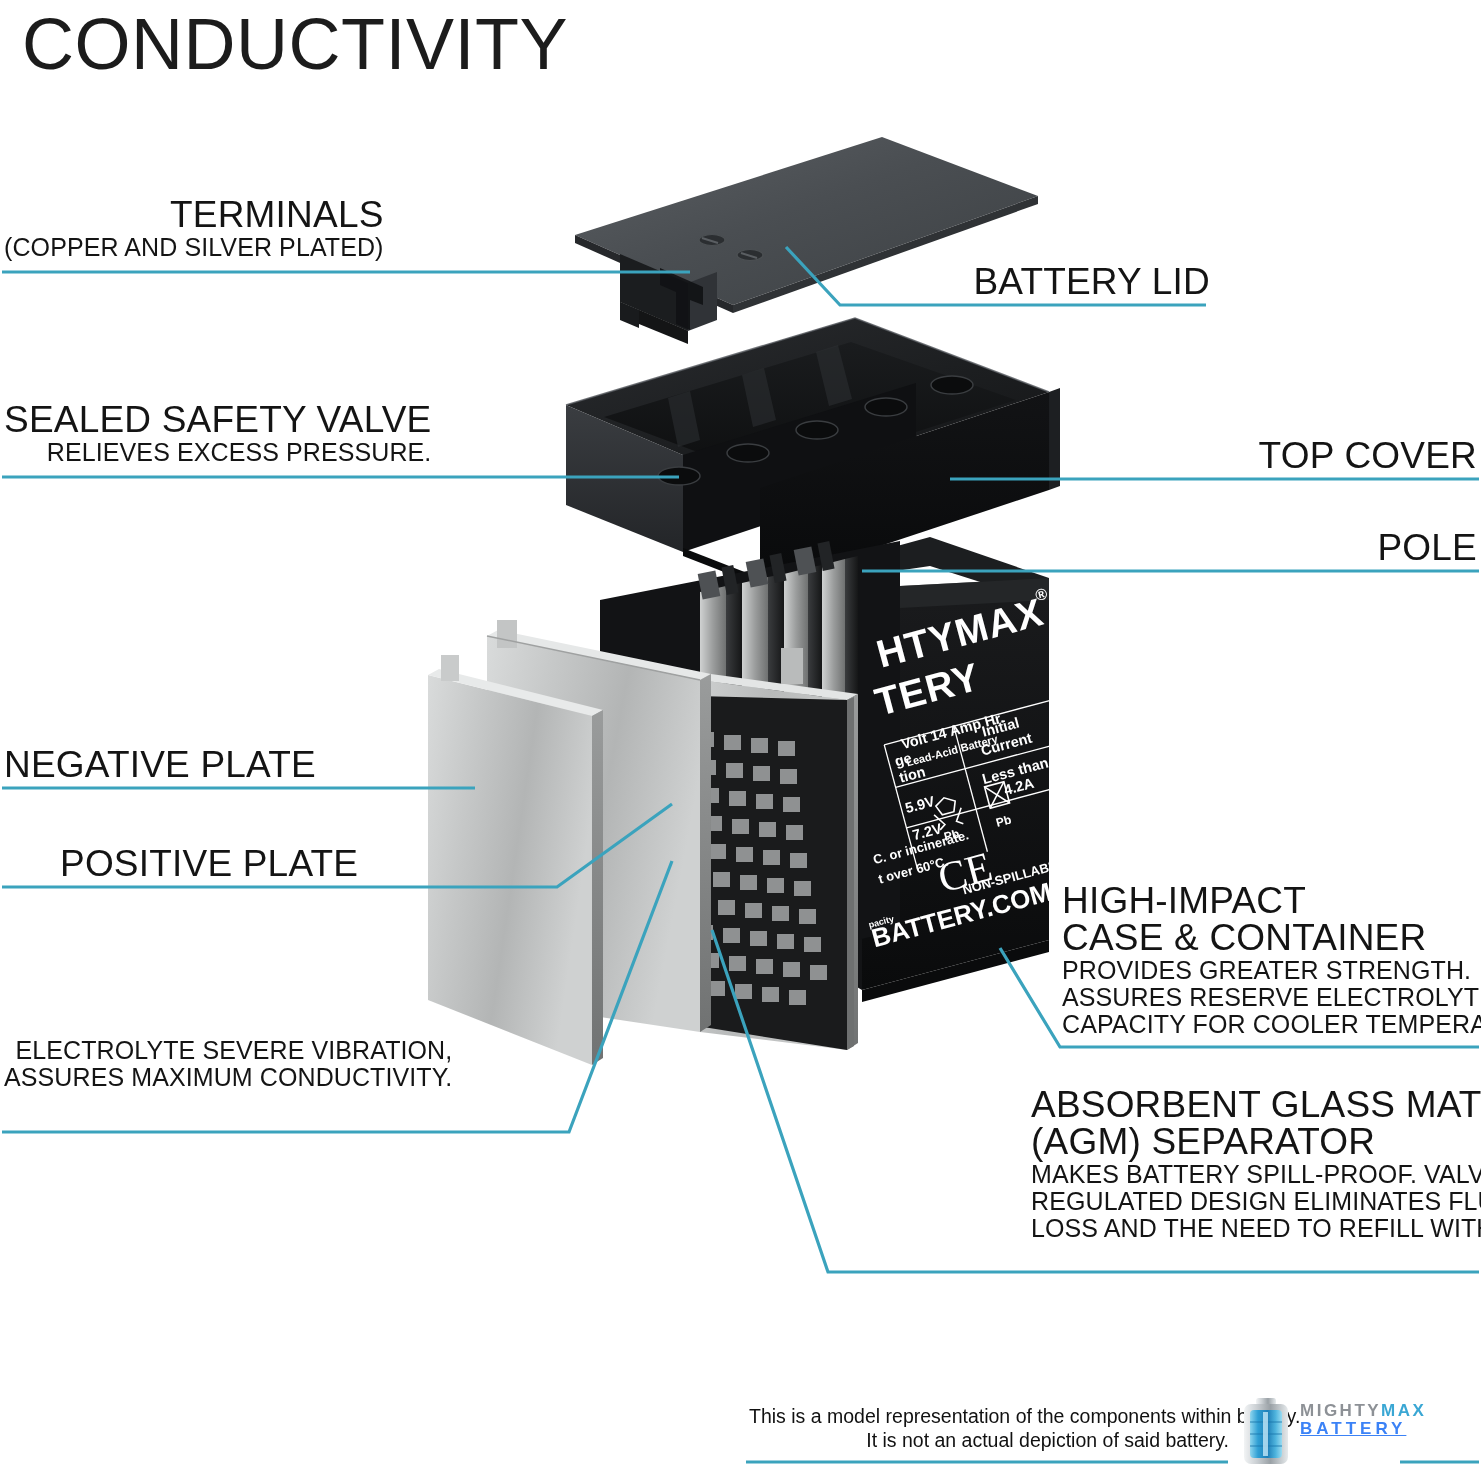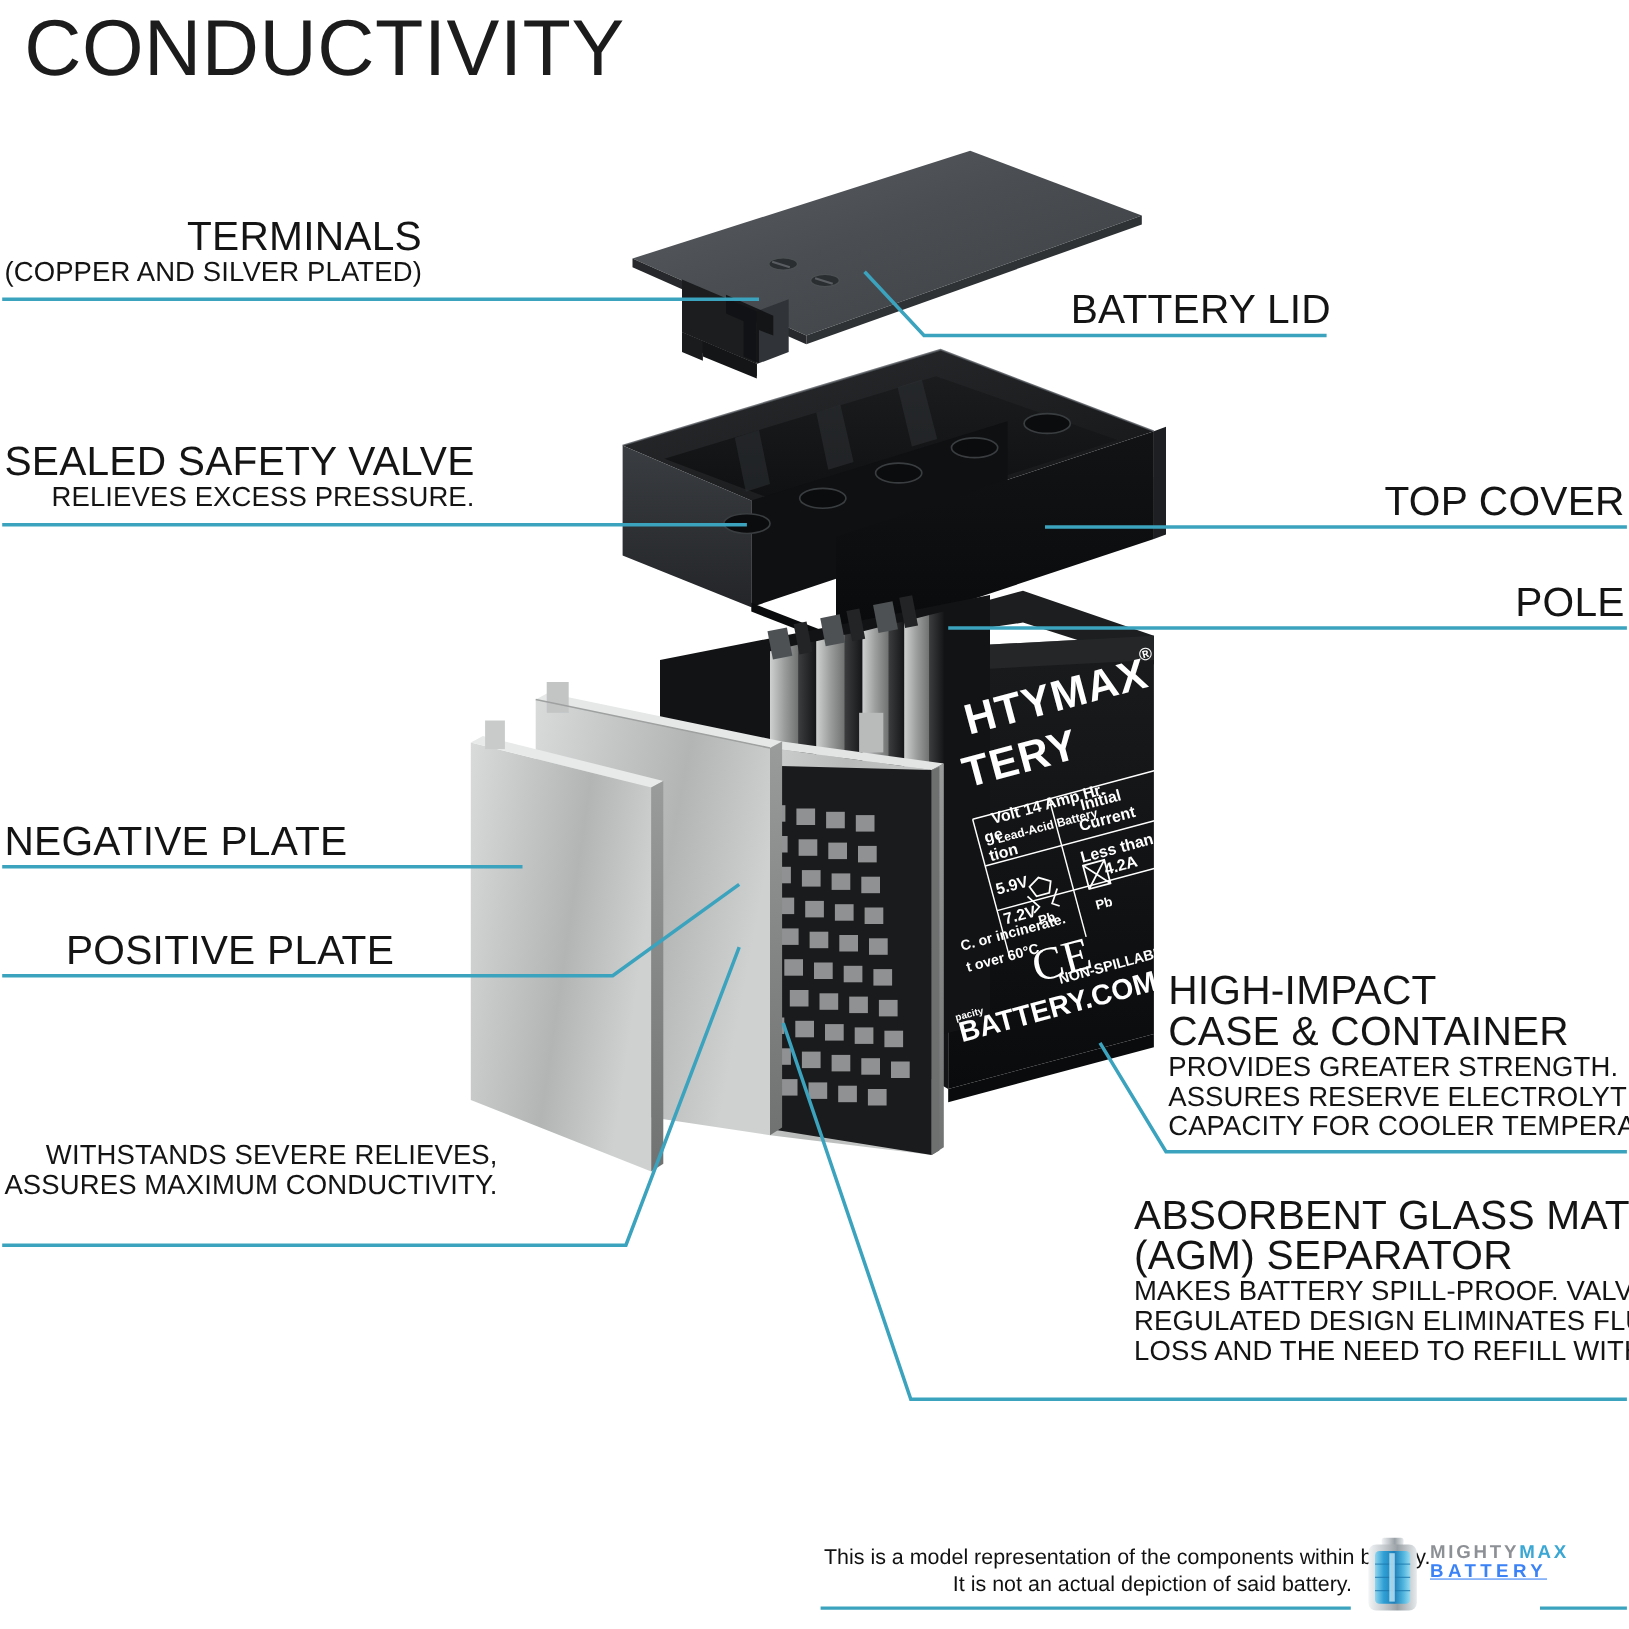--- a/index.html
+++ b/index.html
@@ -426,21 +426,21 @@
   <div class="callout" style="left:4px;top:401px;">
     <span class="ttl">SEALED SAFETY VALVE</span>
     <span class="sub">RELIEVES EXCESS PRESSURE.</span>
   </div>
 
   <div class="callout" style="left:16px;top:845px;margin-left:44px;">
     <span class="ttl">POSITIVE PLATE</span>
   </div>
 
   <div class="callout" style="left:4px;top:1036px;">
-    <span class="sub">WITHSTANDS SEVERE RELIEVES,</span>
+    <span class="sub">ELECTROLYTE SEVERE VIBRATION,</span>
     <span class="sub">ASSURES MAXIMUM CONDUCTIVITY.</span>
   </div>
 
   <div class="callout right" style="right:271px;top:263px;">
     <span class="ttl">BATTERY LID</span>
   </div>
 
   <div class="callout right" style="right:4px;top:437px;">
     <span class="ttl">TOP COVER</span>
   </div>

